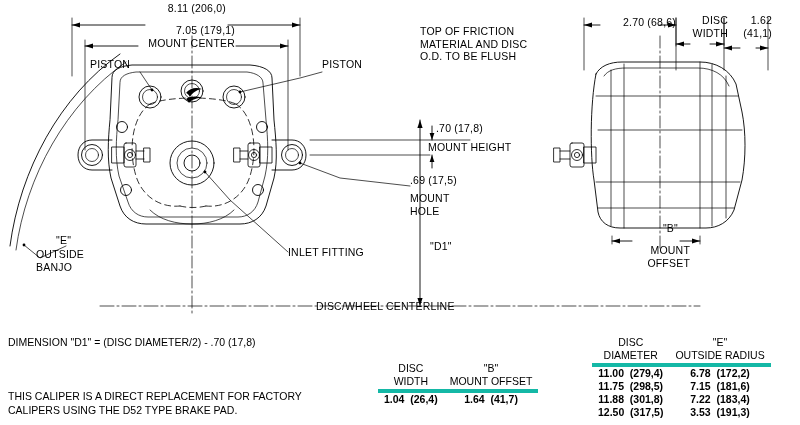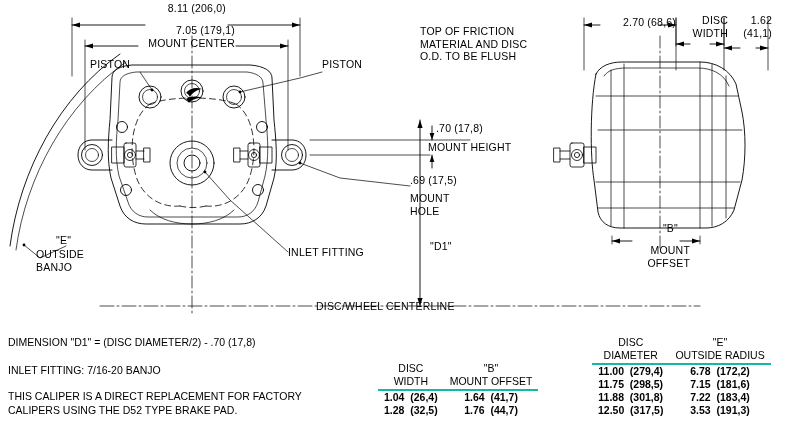--- a/index.html
+++ b/index.html
@@ -44,21 +44,21 @@
     padding: 0 6px;
     font-weight: bold;
     text-align: center;
     white-space: pre;
     font-size: 10.5px;
   }
   .tbl th {
     font-weight: normal;
   }
   .tbl .hdr-underline th {
-    border-bottom: 2px solid #14b8a6;
+    border-bottom: 4px solid #14b8a6;
     padding-bottom: 1px;
     text-align: center;
   }
   .notes {
     position: absolute;
     font-size: 10.5px;
     line-height: 13.5px;
     white-space: pre;
   }
 </style>
@@ -303,45 +303,40 @@
   <div class="lbl c" style="left:672px; top:14px; width:56px;">DISC
 WIDTH</div>
   <div class="lbl c" style="left:724px; top:14px; width:48px;">1.62
 (41,1)</div>
 
   <div class="lbl c" style="left:634px; top:222px; width:44px;">"B"</div>
   <div class="lbl c" style="left:622px; top:244px; width:68px;">MOUNT
 OFFSET</div>
 
   <div class="notes" style="left:8px; top:336px;">DIMENSION "D1" = (DISC DIAMETER/2) - .70 (17,8)</div>
-  <div class="notes" style="left:8px; top:364px;">INLET FITTING: 7/16-20 BANJO</div>
   <div class="notes" style="left:8px; top:390px;">THIS CALIPER IS A DIRECT REPLACEMENT FOR FACTORY</div>
   <div class="notes" style="left:8px; top:404px;">CALIPERS USING THE D52 TYPE BRAKE PAD.</div>
 
   <div class="tbl" style="left:378px; top:362px;">
     <table>
       <thead>
         <tr>
           <th>DISC</th>
           <th>"B"</th>
         </tr>
         <tr class="hdr-underline">
           <th>WIDTH</th>
           <th>MOUNT OFFSET</th>
         </tr>
       </thead>
       <tbody>
         <tr>
           <td>1.04  (26,4)</td>
           <td>1.64  (41,7)</td>
         </tr>
-        <tr>
-          <td>1.28  (32,5)</td>
-          <td>1.76  (44,7)</td>
-        </tr>
       </tbody>
     </table>
   </div>
 
   <div class="tbl" style="left:592px; top:336px;">
     <table>
       <thead>
         <tr>
           <th>DISC</th>
           <th>"E"</th>

